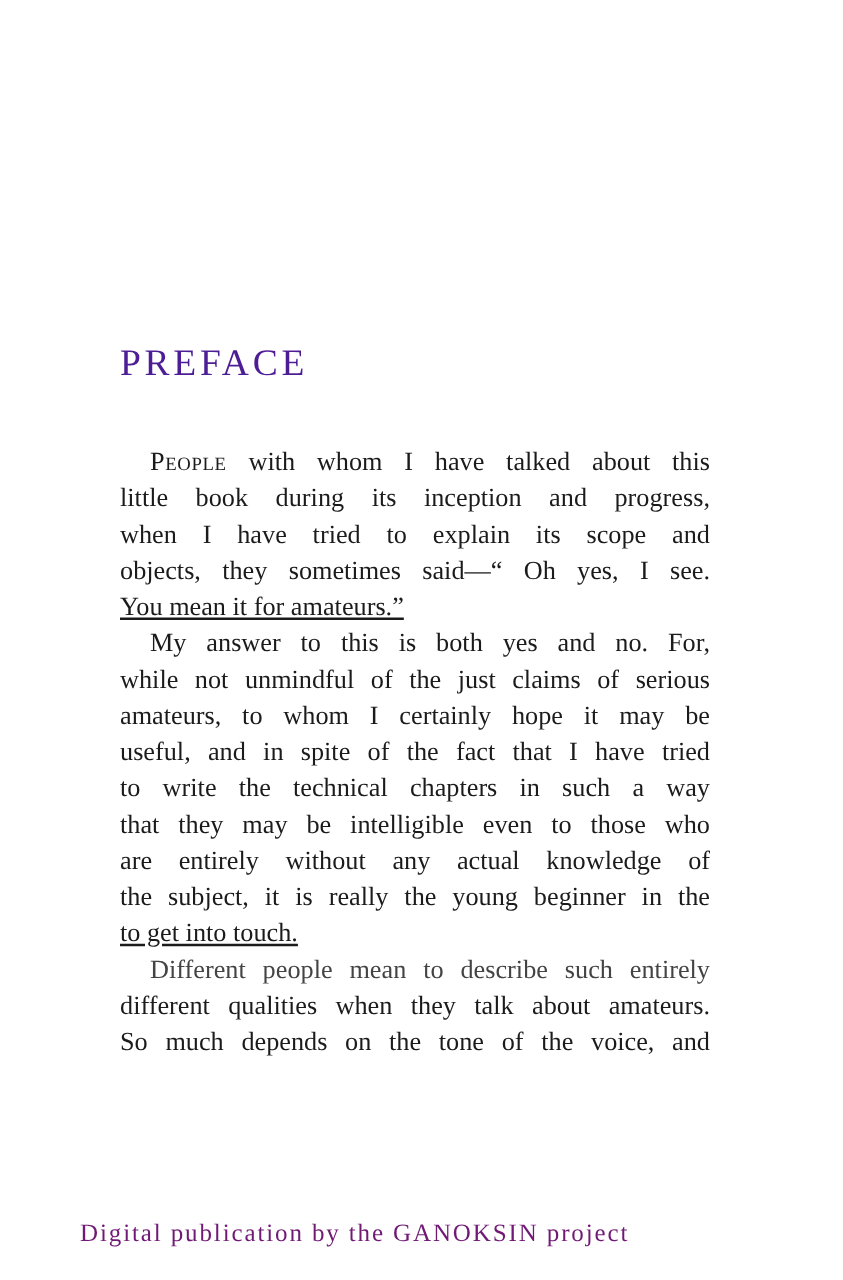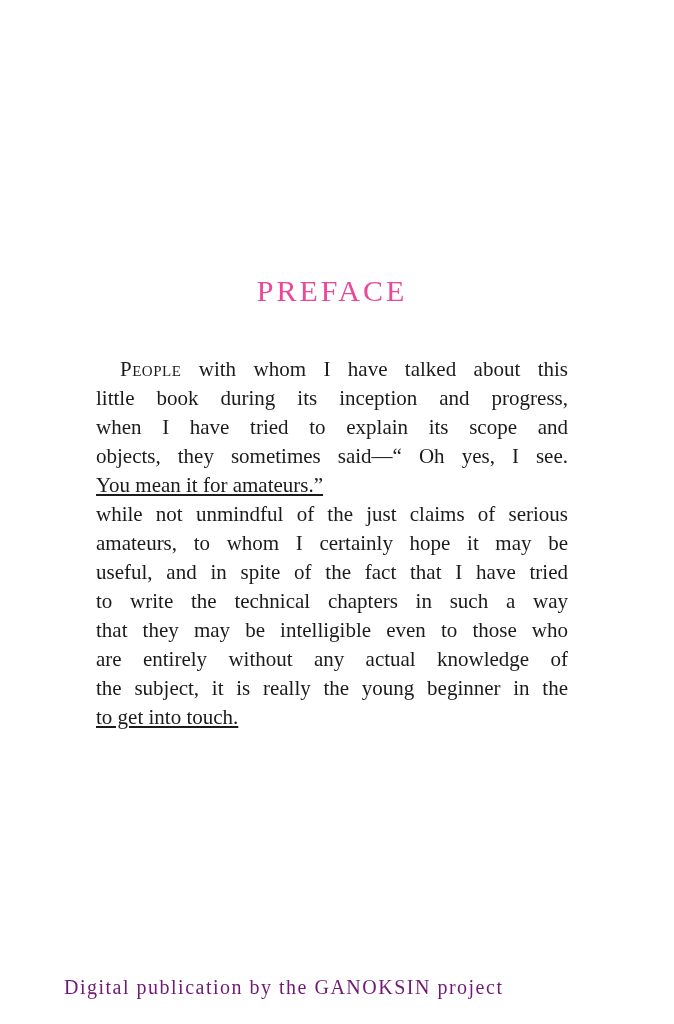--- a/index.html
+++ b/index.html
@@ -14,25 +14,25 @@
     background: #ffffff;
     font-family: "Liberation Serif", "DejaVu Serif", serif;
     color: #1b1b1b;
     overflow: hidden;
   }
   .title {
     position: absolute;
     top: 274px;
     left: 96px;
     width: 472px;
-    text-align: center;
+    text-align: left;
     font-size: 30px;
     letter-spacing: 3px;
     font-weight: 400;
-    color: #ec4899;
+    color: #4c1d95;
   }
   .text-block {
     position: absolute;
     left: 96px;
     top: 355px;
     width: 472px;
     font-size: 21px;
     line-height: 29px;
   }
   .line {
@@ -76,28 +76,34 @@
 
     <div>
       <div class="line indent"><span class="lead">People</span><span> with whom I have talked about this</span></div>
       <div class="line">little book during its inception and progress,</div>
       <div class="line">when I have tried to explain its scope and</div>
       <div class="line">objects, they sometimes said—“ Oh yes, I see.</div>
       <div class="line last">You mean it for amateurs.”</div>
     </div>
 
     <div>
+      <div class="line indent">My answer to this is both yes and no.  For,</div>
       <div class="line">while not unmindful of the just claims of serious</div>
       <div class="line">amateurs, to whom I certainly hope it may be</div>
       <div class="line">useful, and in spite of the fact that I have tried</div>
       <div class="line">to write the technical chapters in such a way</div>
       <div class="line">that they may be intelligible even to those who</div>
       <div class="line">are entirely without any actual knowledge of</div>
       <div class="line">the subject, it is really the young beginner in the</div>
       <div class="line last">to get into touch.</div>
     </div>
 
+    <div>
+      <div class="line indent faded">Different people mean to describe such entirely</div>
+      <div class="line">different qualities when they talk about amateurs.</div>
+      <div class="line">So much depends on the tone of the voice, and</div>
+    </div>
 
   </div>
 
   <div class="footer">Digital publication by the GANOKSIN project</div>
 
 </div>
 
 </body></html>

